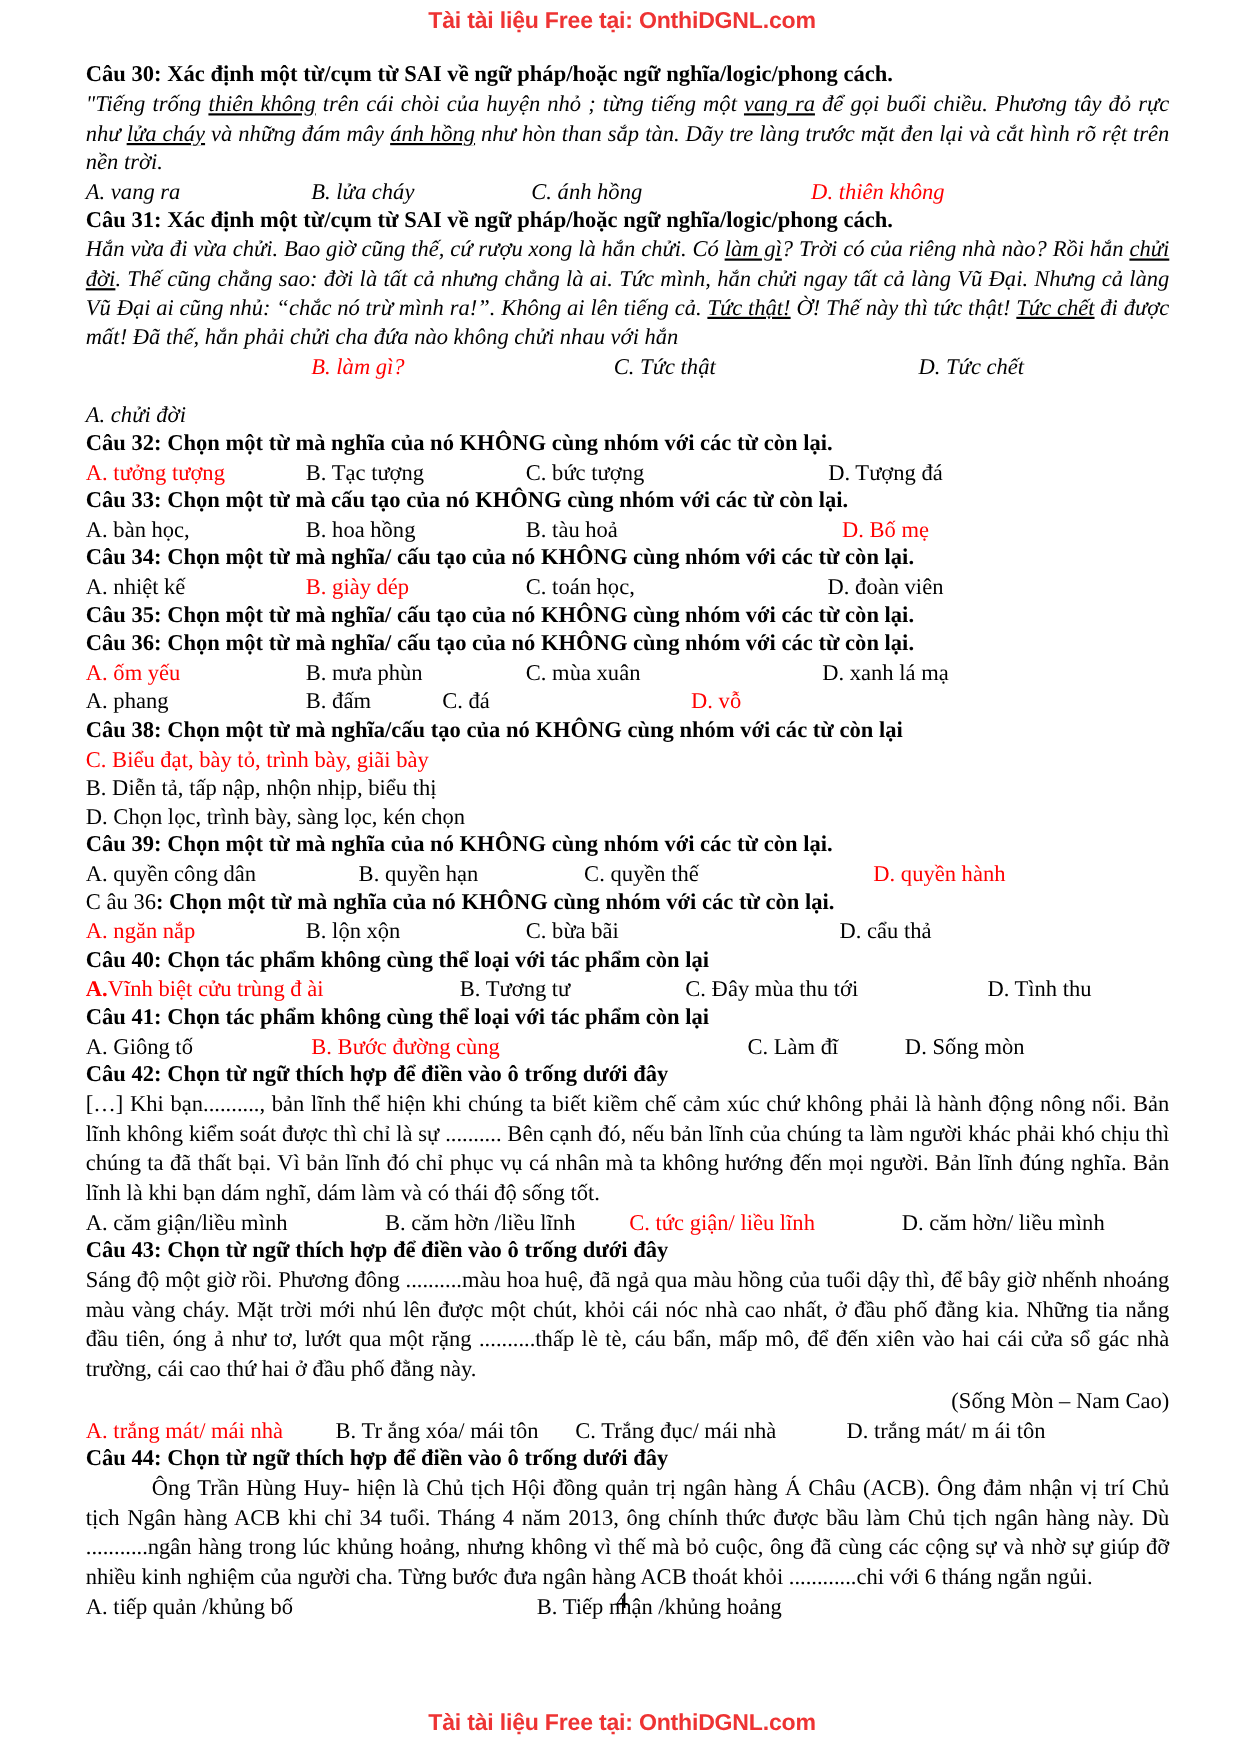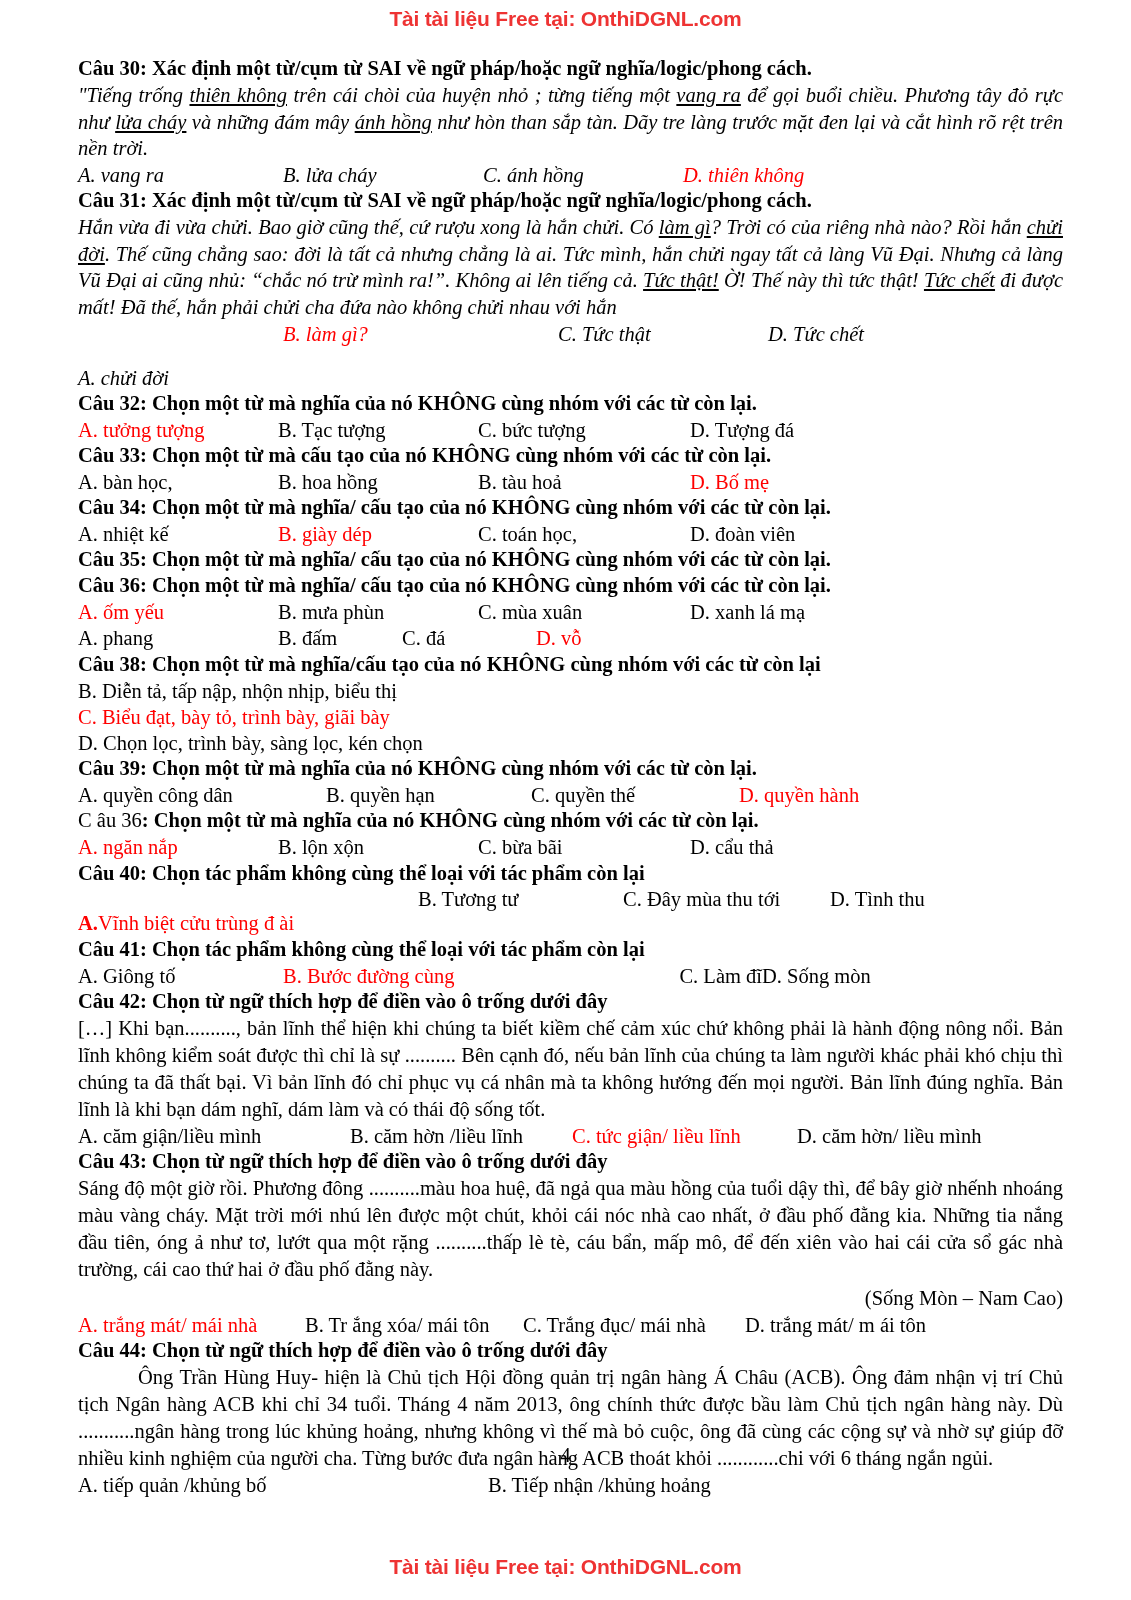--- a/index.html
+++ b/index.html
@@ -81,21 +81,21 @@
     line-height: 1.28;
     margin: 0;
     display: flex;
     white-space: nowrap;
   }
   .opts > span { display: inline-block; }
   .opts.it > span { font-style: italic; }
   .opt-a { width: 200px; }
   .opt-b { width: 200px; }
   .opt-c { width: 200px; }
-  .opt-d { width: 230px; }
+  .opt-d { width: 230px; text-align: center; }
 
   
   .cols-30 .opt-a { width: 205px; }
   .cols-30 .opt-b { width: 200px; }
   .cols-30 .opt-c { width: 200px; }
 
   .cols-31 .opt-a { width: 205px; margin-top: 44px; }
   .cols-31 .opt-b { width: 275px; }
   .cols-31 .opt-c { width: 210px; }
 
@@ -104,21 +104,21 @@
   .cols-32 .opt-c { width: 212px; }
 
   .cols-37 .opt-a { width: 200px; }
   .cols-37 .opt-b { width: 124px; }
   .cols-37 .opt-c { width: 134px; }
 
   .cols-39 .opt-a { width: 248px; }
   .cols-39 .opt-b { width: 205px; }
   .cols-39 .opt-c { width: 208px; }
 
-  .cols-40 .opt-a { width: 340px; margin-top: 24px; }
+  .cols-40 .opt-a { width: 340px; }
   .cols-40 .opt-b { width: 205px; }
   .cols-40 .opt-c { width: 207px; }
 
   .cols-41 .opt-a { width: 205px; }
   .cols-41 .opt-b { width: 275px; }
   .cols-41 .opt-c { width: 204px; text-align: right; }
 
   .cols-42 .opt-a { width: 272px; }
   .cols-42 .opt-b { width: 222px; }
   .cols-42 .opt-c { width: 225px; }
@@ -219,22 +219,22 @@
     </p>
 
     <p class="opts cols-37">
       <span class="opt-a">A. phang</span>
         <span class="opt-b">B. đấm</span>
         <span class="opt-c">C. đá</span>
         <span class="opt-d red">D. vỗ</span>
     </p>
 
     <p class="q">Câu 38: Chọn một từ mà nghĩa/cấu tạo của nó KHÔNG cùng nhóm với các từ còn lại</p>
+    <p class="list-line red">C. Biểu đạt, bày tỏ, trình bày, giãi bày</p>
     <p class="list-line">B. Diễn tả, tấp nập, nhộn nhịp, biểu thị</p>
-    <p class="list-line red">C. Biểu đạt, bày tỏ, trình bày, giãi bày</p>
     <p class="list-line">D. Chọn lọc, trình bày, sàng lọc, kén chọn</p>
 
     <p class="q">Câu 39: Chọn một từ mà nghĩa của nó KHÔNG cùng nhóm với các từ còn lại.</p>
     <p class="opts cols-39">
       <span class="opt-a">A. quyền công dân</span>
         <span class="opt-b">B. quyền hạn</span>
         <span class="opt-c">C. quyền thế</span>
         <span class="opt-d red">D. quyền hành</span>
     </p>
 

